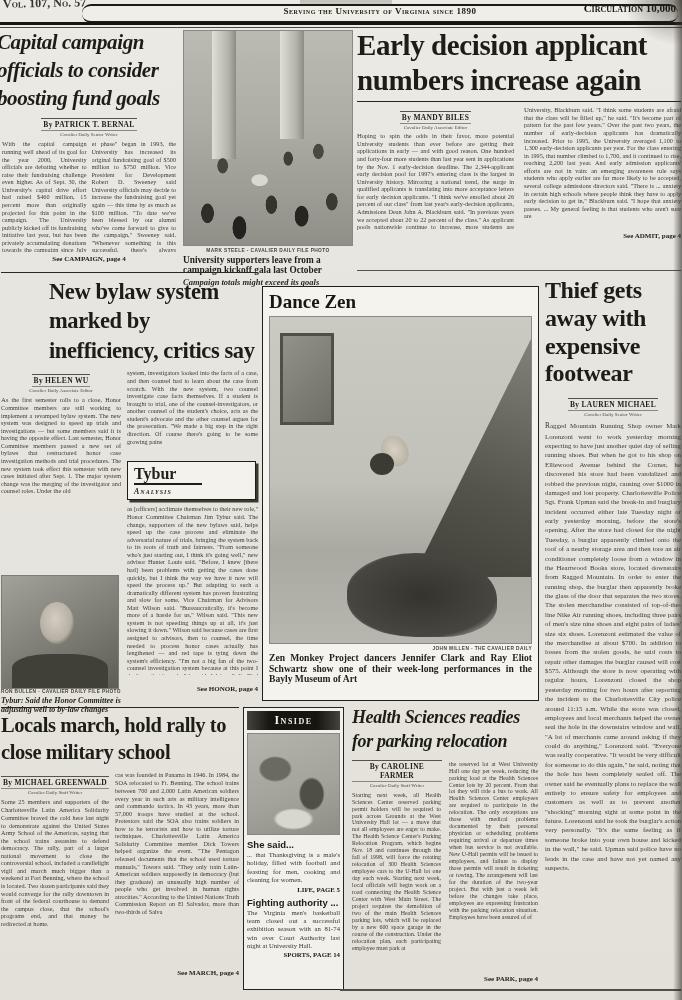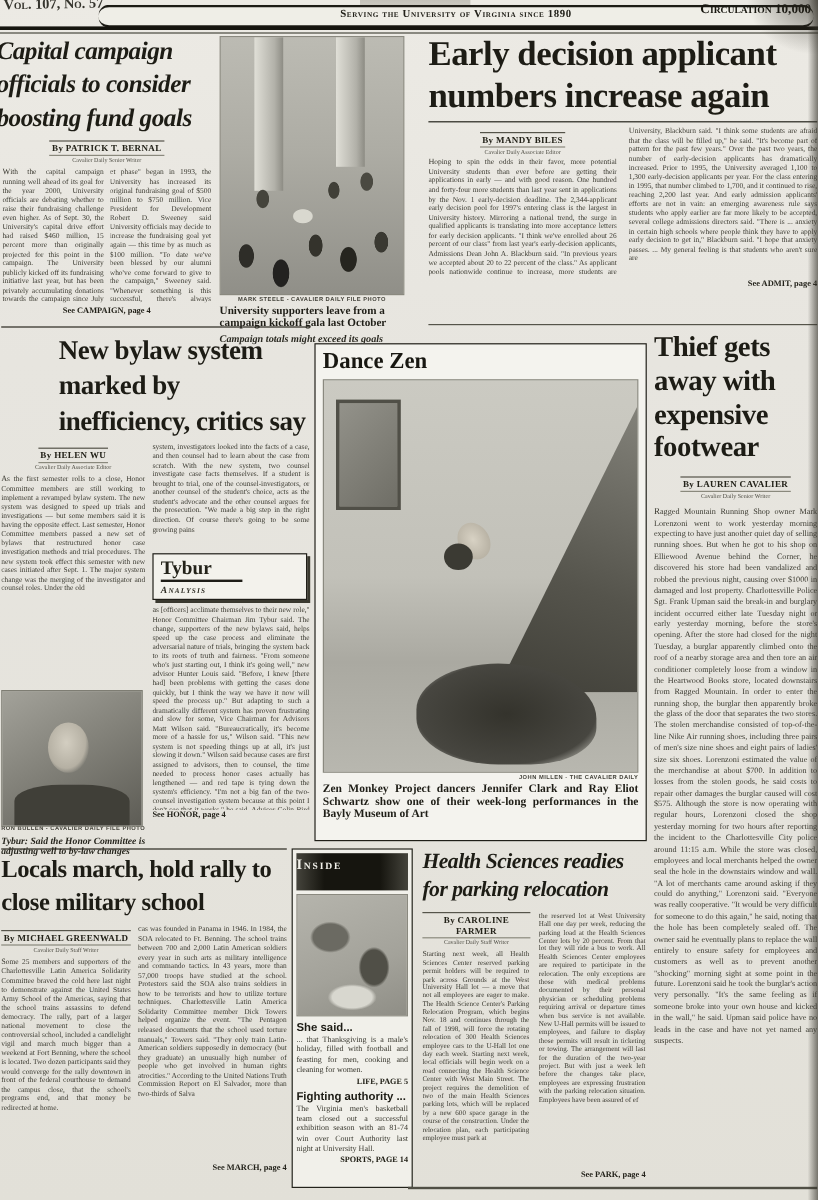--- a/index.html
+++ b/index.html
@@ -28,21 +28,21 @@
   .credit{font:700 4.8px "Liberation Sans",sans-serif;letter-spacing:.4px;color:#45443c;text-align:center;}
   .caption{font:700 9.3px "Liberation Serif",serif;line-height:1.12;color:#1f1e17;}
   .photo{position:relative;overflow:hidden;}
   
   #campaign{position:absolute;left:2px;top:29px;width:174px;}
   #campaign .headline{font-style:italic;font-size:21px;line-height:1.33;margin-left:-5px;}
   #campaign .cols{display:flex;gap:5px;margin-top:3px;height:112px;}
   #campaign .bodycol{flex:1;}
   #campaign .jump{text-align:center;margin-top:3px;}
   
-  #gala{position:absolute;left:183px;top:30px;width:154px;}
+  #gala{position:absolute;left:183px;top:30px;width:170px;}
   #gala .photo{height:214px;border:1px solid #8a897f;
     background:linear-gradient(180deg,#bcbbb3 0%,#adaca4 45%,#908f88 100%);}
   #gala .col{position:absolute;top:0;width:24px;height:128px;background:linear-gradient(90deg,#e0dfd7,#b2b1a9 70%,#8d8c84);}
   #gala .crowd{position:absolute;left:0;top:70px;width:100%;height:144px;
     background:
      radial-gradient(ellipse 11px 17px at 14% 78%,#2e2d28 55%,transparent 60%),
      radial-gradient(ellipse 12px 20px at 33% 88%,#232220 55%,transparent 60%),
      radial-gradient(ellipse 10px 16px at 52% 72%,#34332c 55%,transparent 60%),
      radial-gradient(ellipse 12px 18px at 70% 80%,#26251f 55%,transparent 60%),
      radial-gradient(ellipse 10px 15px at 88% 70%,#3a3932 55%,transparent 60%),
@@ -63,21 +63,21 @@
   #early .jump{text-align:right;margin-top:2px;}
   
   #bylaw{position:absolute;left:1px;top:272px;width:257px;border-top:1.5px solid #2a2921;padding-top:4px;}
   #bylaw .headline{font-size:22.5px;line-height:1.3;margin-left:48px;}
   #bylaw .cols{display:flex;gap:6px;margin-top:4px;}
   #bylaw .c1{width:120px;}
   #bylaw .c2{width:131px;}
   #bylaw .t1{height:176px;margin-top:3px;}
   #bylaw .t2a{height:88px;}
   #bylaw .t2b{height:170px;margin-top:5px;}
-  #bylaw .jump{text-align:left;margin-top:0;}
+  #bylaw .jump{text-align:right;margin-top:10px;}
   .newsbox{border:1.5px solid #1e1d17;box-shadow:2.5px 2.5px 0 #3a392f;background:#f3f2ec;padding:3px 6px;margin:4px 2px 0 0;}
   .newsbox .nb-title{font:700 16px "Liberation Serif",serif;border-bottom:2.5px solid #1e1d17;display:inline-block;padding-right:26px;}
   .newsbox .nb-sub{font:italic 700 8px "Liberation Serif",serif;font-variant:small-caps;letter-spacing:1px;margin-top:2px;color:#2c2b23;}
   #tyburphoto{height:112px;width:116px;margin-top:3px;border:1px solid #7e7d73;
     background:linear-gradient(150deg,#a3a29a 0%,#84837b 45%,#5d5c55 100%);}
   #tyburphoto .face{position:absolute;left:38px;top:26px;width:34px;height:42px;border-radius:50%;
     background:radial-gradient(ellipse at 45% 40%,#d3cec1 0%,#b5b0a3 60%,transparent 75%);}
   #tyburphoto .body{position:absolute;left:10px;bottom:0;width:96px;height:34px;border-radius:40% 40% 0 0;background:#403f38;}
   #bylaw .cap-tybur{font:italic 700 8px "Liberation Serif",serif;line-height:1.15;margin-top:2px;color:#26251d;}
   
@@ -107,22 +107,22 @@
   #locals{position:absolute;left:1px;top:707px;width:238px;border-top:1.5px solid #2a2921;padding-top:4px;}
   #locals .headline{font-size:20.5px;line-height:1.32;}
   #locals .cols{display:flex;gap:6px;margin-top:5px;justify-content:flex-end;}
   #locals .c1{width:108px;}
   #locals .c2{width:124px;}
   #locals .t1{height:182px;margin-top:3px;filter:blur(.3px);}
   #locals .t2{height:196px;}
   #locals .jump{text-align:right;margin-top:2px;}
   
   #inside{position:absolute;left:243px;top:707px;width:101px;height:283px;border:1.5px solid #24231c;background:#f1f0ea;padding:3px;box-sizing:border-box;}
-  #inside .hd{height:31px;background:linear-gradient(90deg,#45443c 0%,#16150f 25%,#16150f 75%,#45443c 100%);
-    color:#f2f1ea;font:700 12px "Liberation Serif",serif;font-variant:small-caps;letter-spacing:1.5px;text-align:left;line-height:19px;}
+  #inside .hd{height:19px;background:linear-gradient(90deg,#45443c 0%,#16150f 25%,#16150f 75%,#45443c 100%);
+    color:#f2f1ea;font:700 12px "Liberation Serif",serif;font-variant:small-caps;letter-spacing:1.5px;text-align:center;line-height:19px;}
   #inside .photo{height:100px;margin-top:3px;border:1px solid #8a897f;
     background:
      radial-gradient(ellipse 26px 20px at 30% 35%,#6b6a62 55%,transparent 65%),
      radial-gradient(ellipse 20px 26px at 70% 60%,#504f47 55%,transparent 65%),
      radial-gradient(ellipse 30px 16px at 50% 85%,#d8d7cf 55%,transparent 68%),
      linear-gradient(160deg,#b5b4ac 0%,#a3a29a 60%,#8f8e86 100%);}
   #inside .ih{font:700 9.5px "Liberation Sans",sans-serif;margin-top:4px;color:#1c1b14;}
   #inside .ib{font:400 6.7px "Liberation Serif",serif;line-height:1.25;text-align:justify;color:#3a3930;margin-top:1px;}
   #inside .ip{font:700 6.8px "Liberation Serif",serif;text-align:right;margin-top:1px;}
   
@@ -232,21 +232,21 @@
       <div class="costume"></div>
     </div>
     <div class="credit">JOHN MILLEN - THE CAVALIER DAILY</div>
     <div class="caption">Zen Monkey Project dancers Jennifer Clark and Ray Eliot Schwartz show one of their week-long performances in the Bayly Museum of Art</div>
   </div>
 
   <div id="thiefrule"></div>
   <div id="thief">
     <div class="headline">Thief gets away with expensive footwear</div>
     <div class="byline">
-      <span class="auth">By LAUREN CAVALIER</span>
+      <span class="auth">By LAUREN MICHAEL</span>
       <div class="title">Cavalier Daily Senior Writer</div>
     </div>
     <div class="bodycol">Ragged Mountain Running Shop owner Mark Lorenzoni went to work yesterday morning expecting to have just another quiet day of selling running shoes. But when he got to his shop on Elliewood Avenue behind the Corner, he discovered his store had been vandalized and robbed the previous night, causing over $1000 in damaged and lost property. Charlottesville Police Sgt. Frank Upman said the break-in and burglary incident occurred either late Tuesday night or early yesterday morning, before the store's opening. After the store had closed for the night Tuesday, a burglar apparently climbed onto the roof of a nearby storage area and then tore an air conditioner completely loose from a window in the Heartwood Books store, located downstairs from Ragged Mountain. In order to enter the running shop, the burglar then apparently broke the glass of the door that separates the two stores. The stolen merchandise consisted of top-of-the-line Nike Air running shoes, including three pairs of men's size nine shoes and eight pairs of ladies' size six shoes. Lorenzoni estimated the value of the merchandise at about $700. In addition to losses from the stolen goods, he said costs to repair other damages the burglar caused will cost $575. Although the store is now operating with regular hours, Lorenzoni closed the shop yesterday morning for two hours after reporting the incident to the Charlottesville City police around 11:15 a.m. While the store was closed, employees and local merchants helped the owner seal the hole in the downstairs window and wall. "A lot of merchants came around asking if they could do anything," Lorenzoni said. "Everyone was really cooperative. "It would be very difficult for someone to do this again," he said, noting that the hole has been completely sealed off. The owner said he eventually plans to replace the wall entirely to ensure safety for employees and customers as well as to prevent another "shocking" morning sight at some point in the future. Lorenzoni said he took the burglar's action very personally. "It's the same feeling as if someone broke into your own house and kicked in the wall," he said. Upman said police have no leads in the case and have not yet named any suspects.</div>
   </div>
 
   <div id="locals">
     <div class="headline">Locals march, hold rally to close military school</div>
     <div class="cols">
       <div class="c1">
         <div class="byline">

